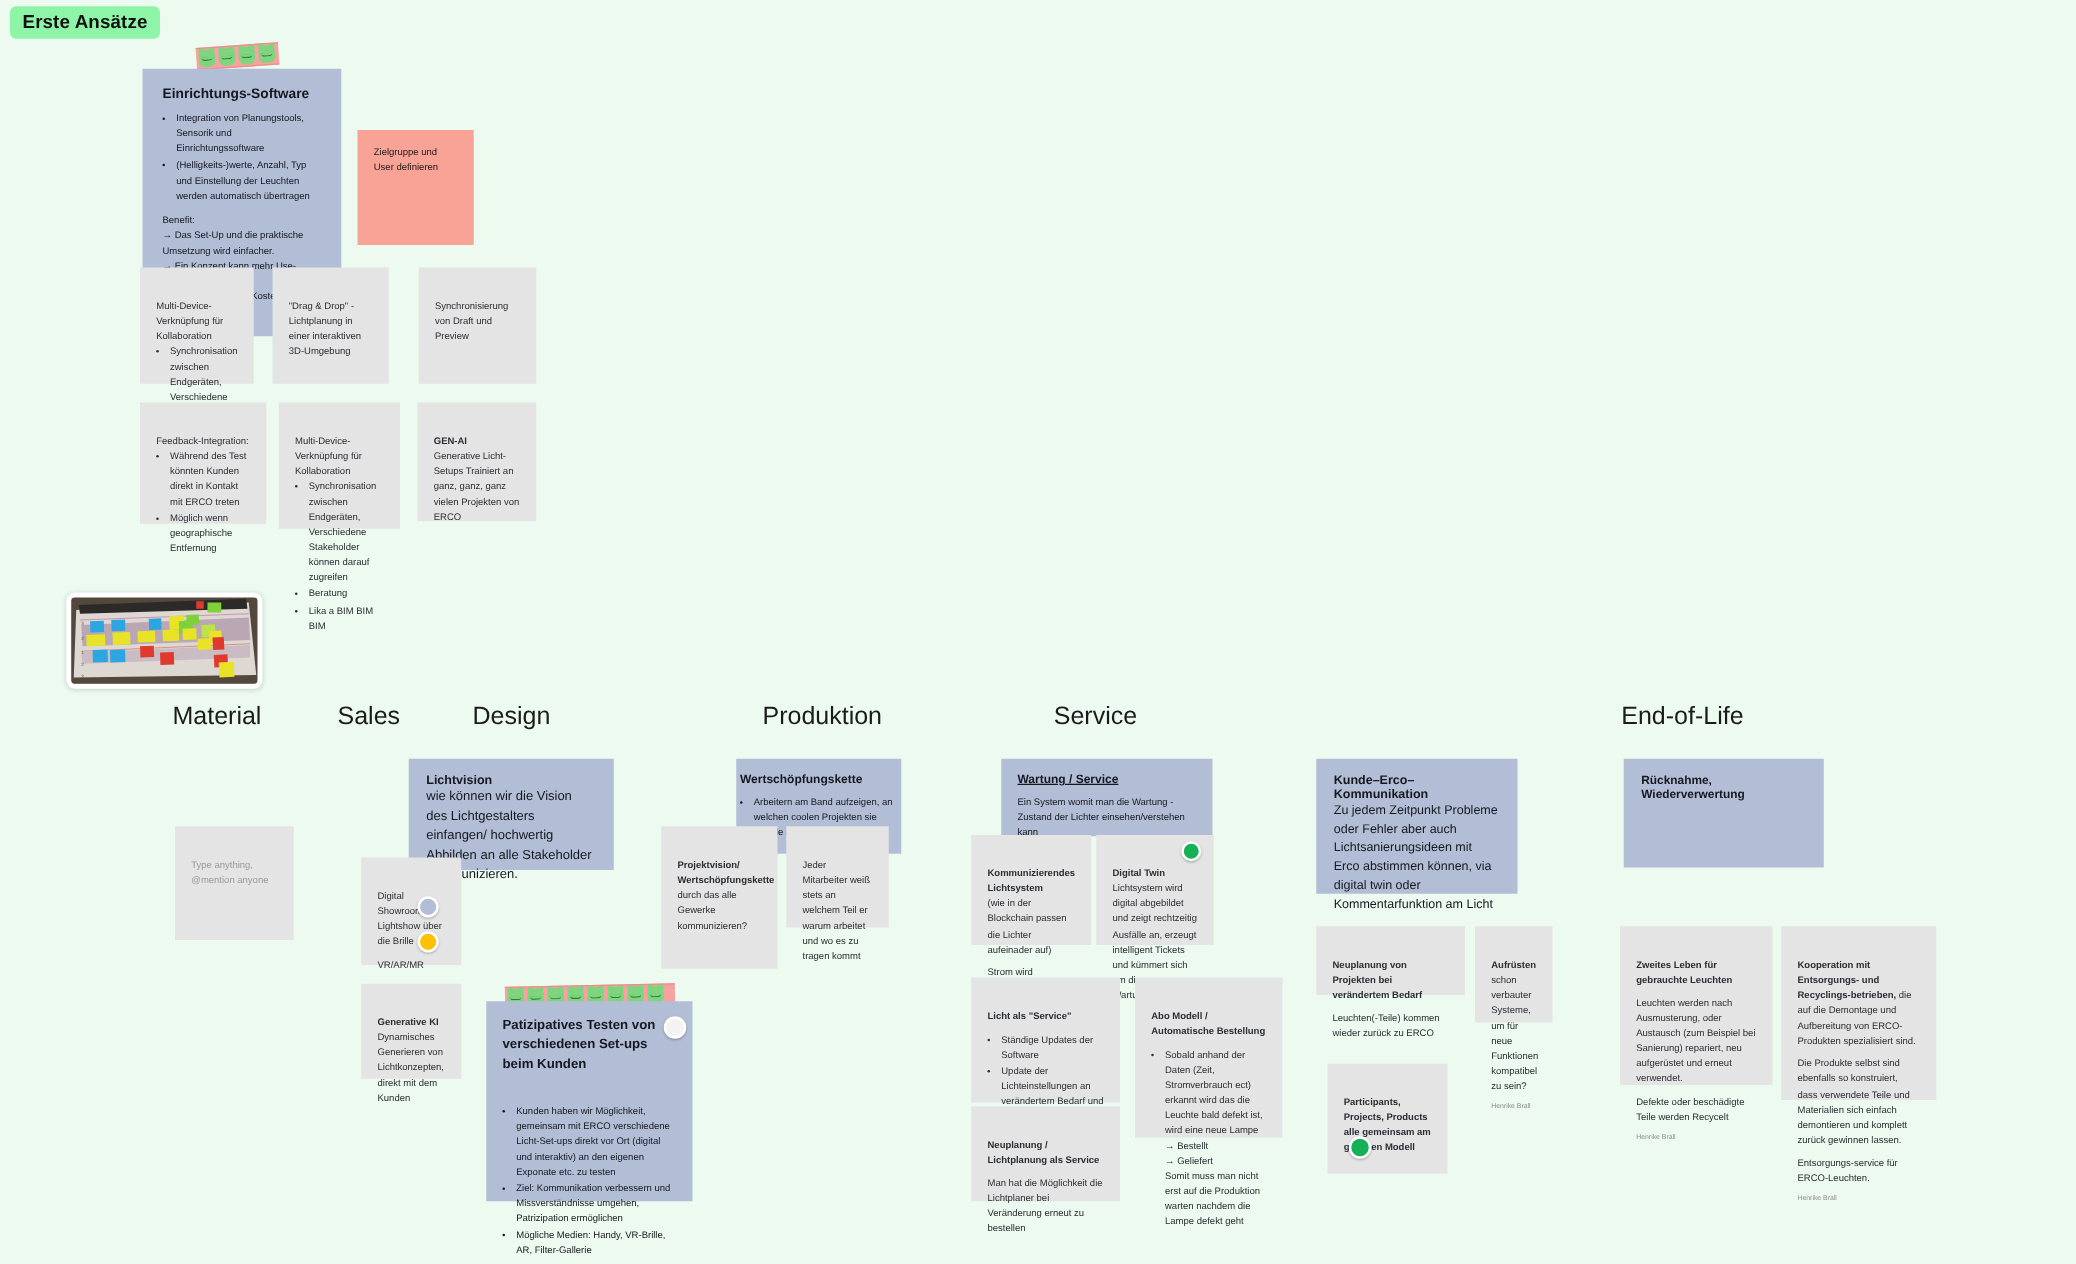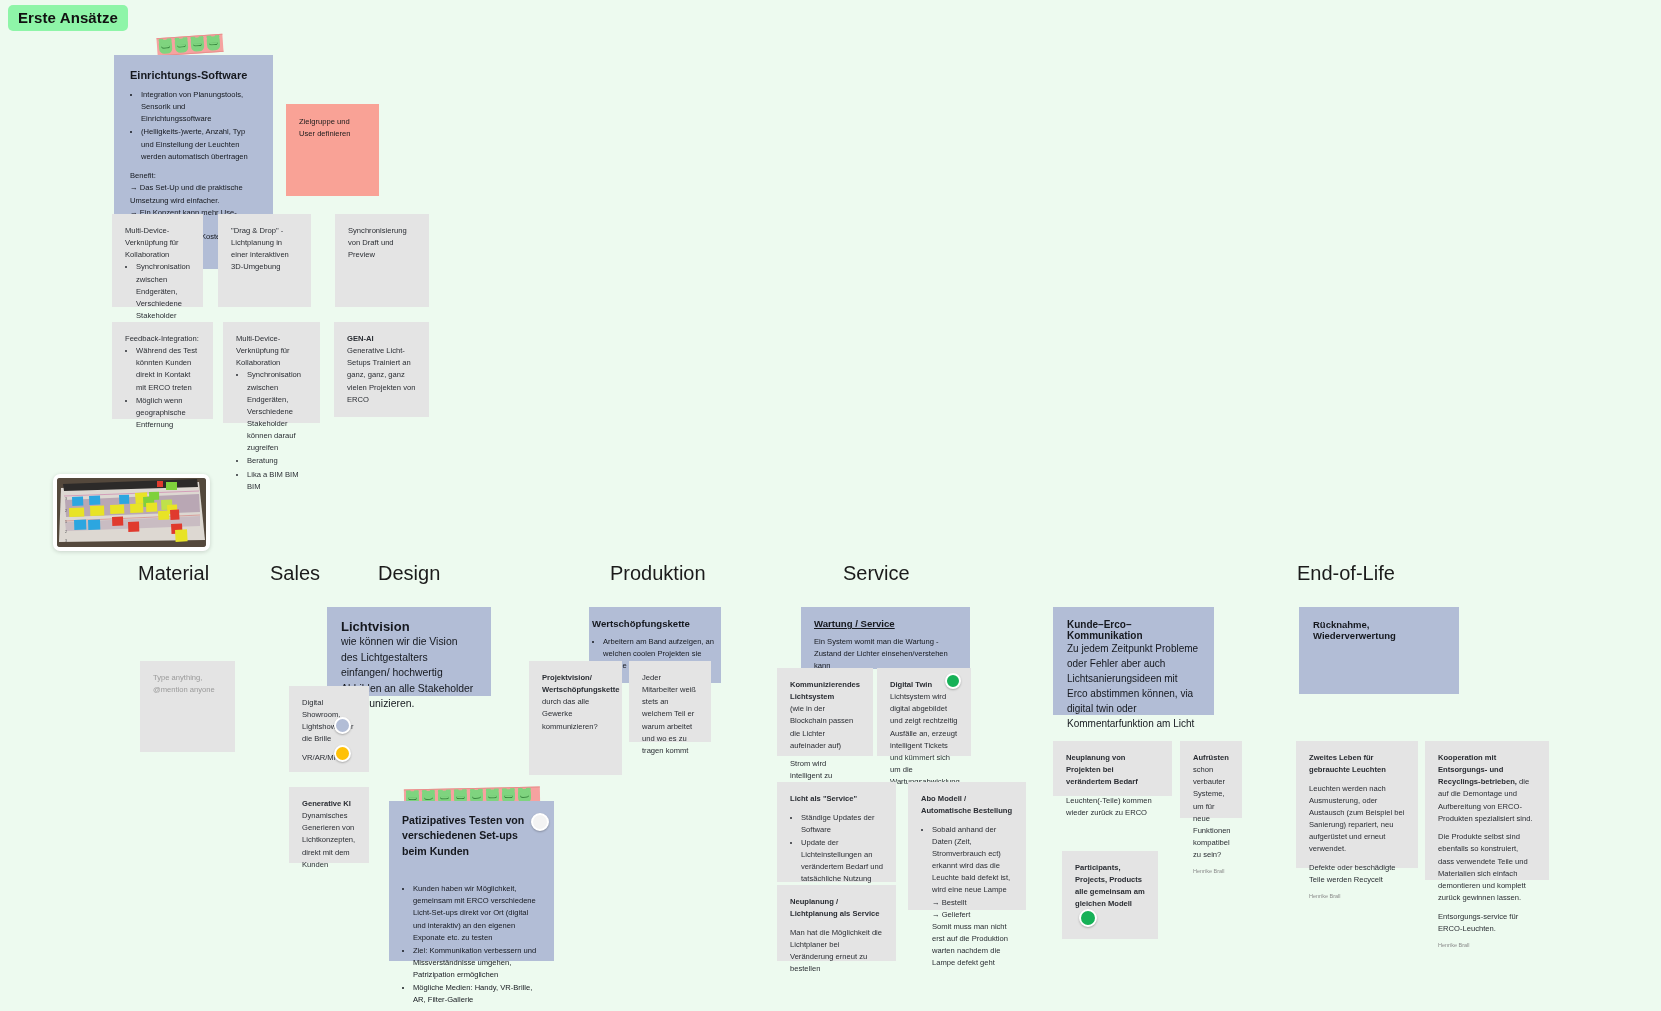--- a/index.html
+++ b/index.html
@@ -27,21 +27,21 @@
   
   .card { position: absolute; }
   .card-blue {
     background: #b2bdd6;
     color: #15181e;
     padding: 14px 16px;
   }
   .card-grey {
     background: #e4e4e4;
     color: #2a2d33;
-    padding: 11px 13px;
+    padding: 25px 13px;
   }
   .card-pink {
     background: #f9a296;
     color: #1b1b1b;
     padding: 12px 13px;
   }
   .card-title {
     font-weight: bold;
     display: block;
   }
@@ -263,21 +263,21 @@
   <div class="col-header" style="left:1297px; top:562px;">End-of-Life</div>
 
   <div class="card card-grey" style="left:140px; top:661px; width:95px; height:91px;">
     <div class="body-xs placeholder">
       <span>Type anything,</span><br>
       <span>@mention anyone</span>
     </div>
   </div>
 
   <div class="card card-blue" style="left:327px; top:607px; width:164px; height:89px; padding:12px 14px;">
-    <span class="card-title" style="font-size:13px;">Lichtvision</span>
+    <span class="card-title" style="font-size:10px;">Lichtvision</span>
     <span style="font-size:10.4px; line-height:1.5; display:block;">wie können wir die Vision des Lichtgestalters einfangen/ hochwertig Abbilden an alle Stakeholder kommunizieren.</span>
   </div>
 
   <div class="card card-grey" style="left:289px; top:686px; width:80px; height:86px;">
     <div class="body-xs">
       <span>Digital Showroom, Lightshow über die Brille</span>
       <span class="gap"></span>
       <span>VR/AR/MR</span>
     </div>
     <span class="dot-av dot-blue" style="left:45px; top:31px; width:17px; height:17px;"></span>

